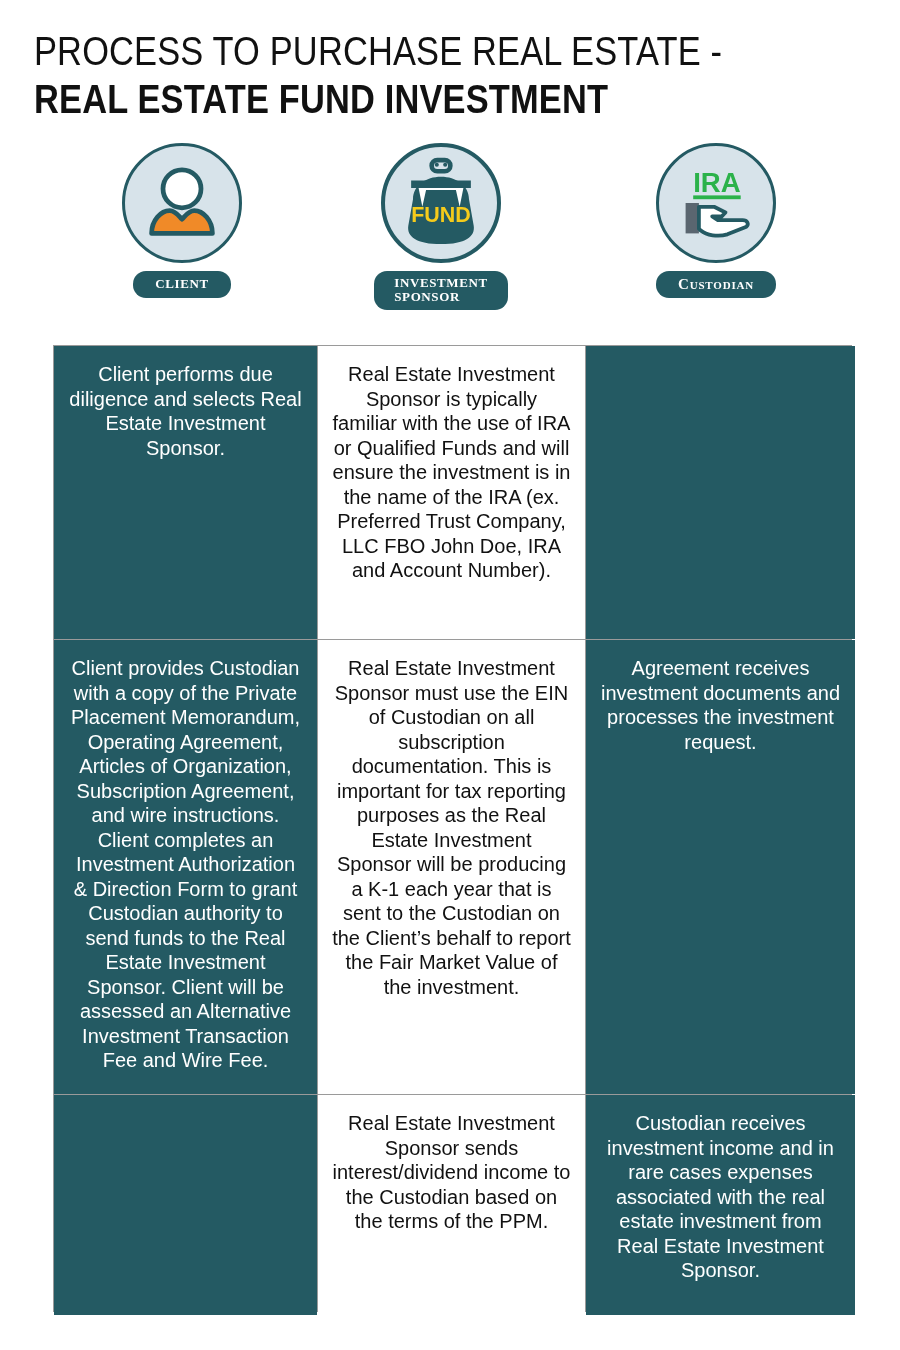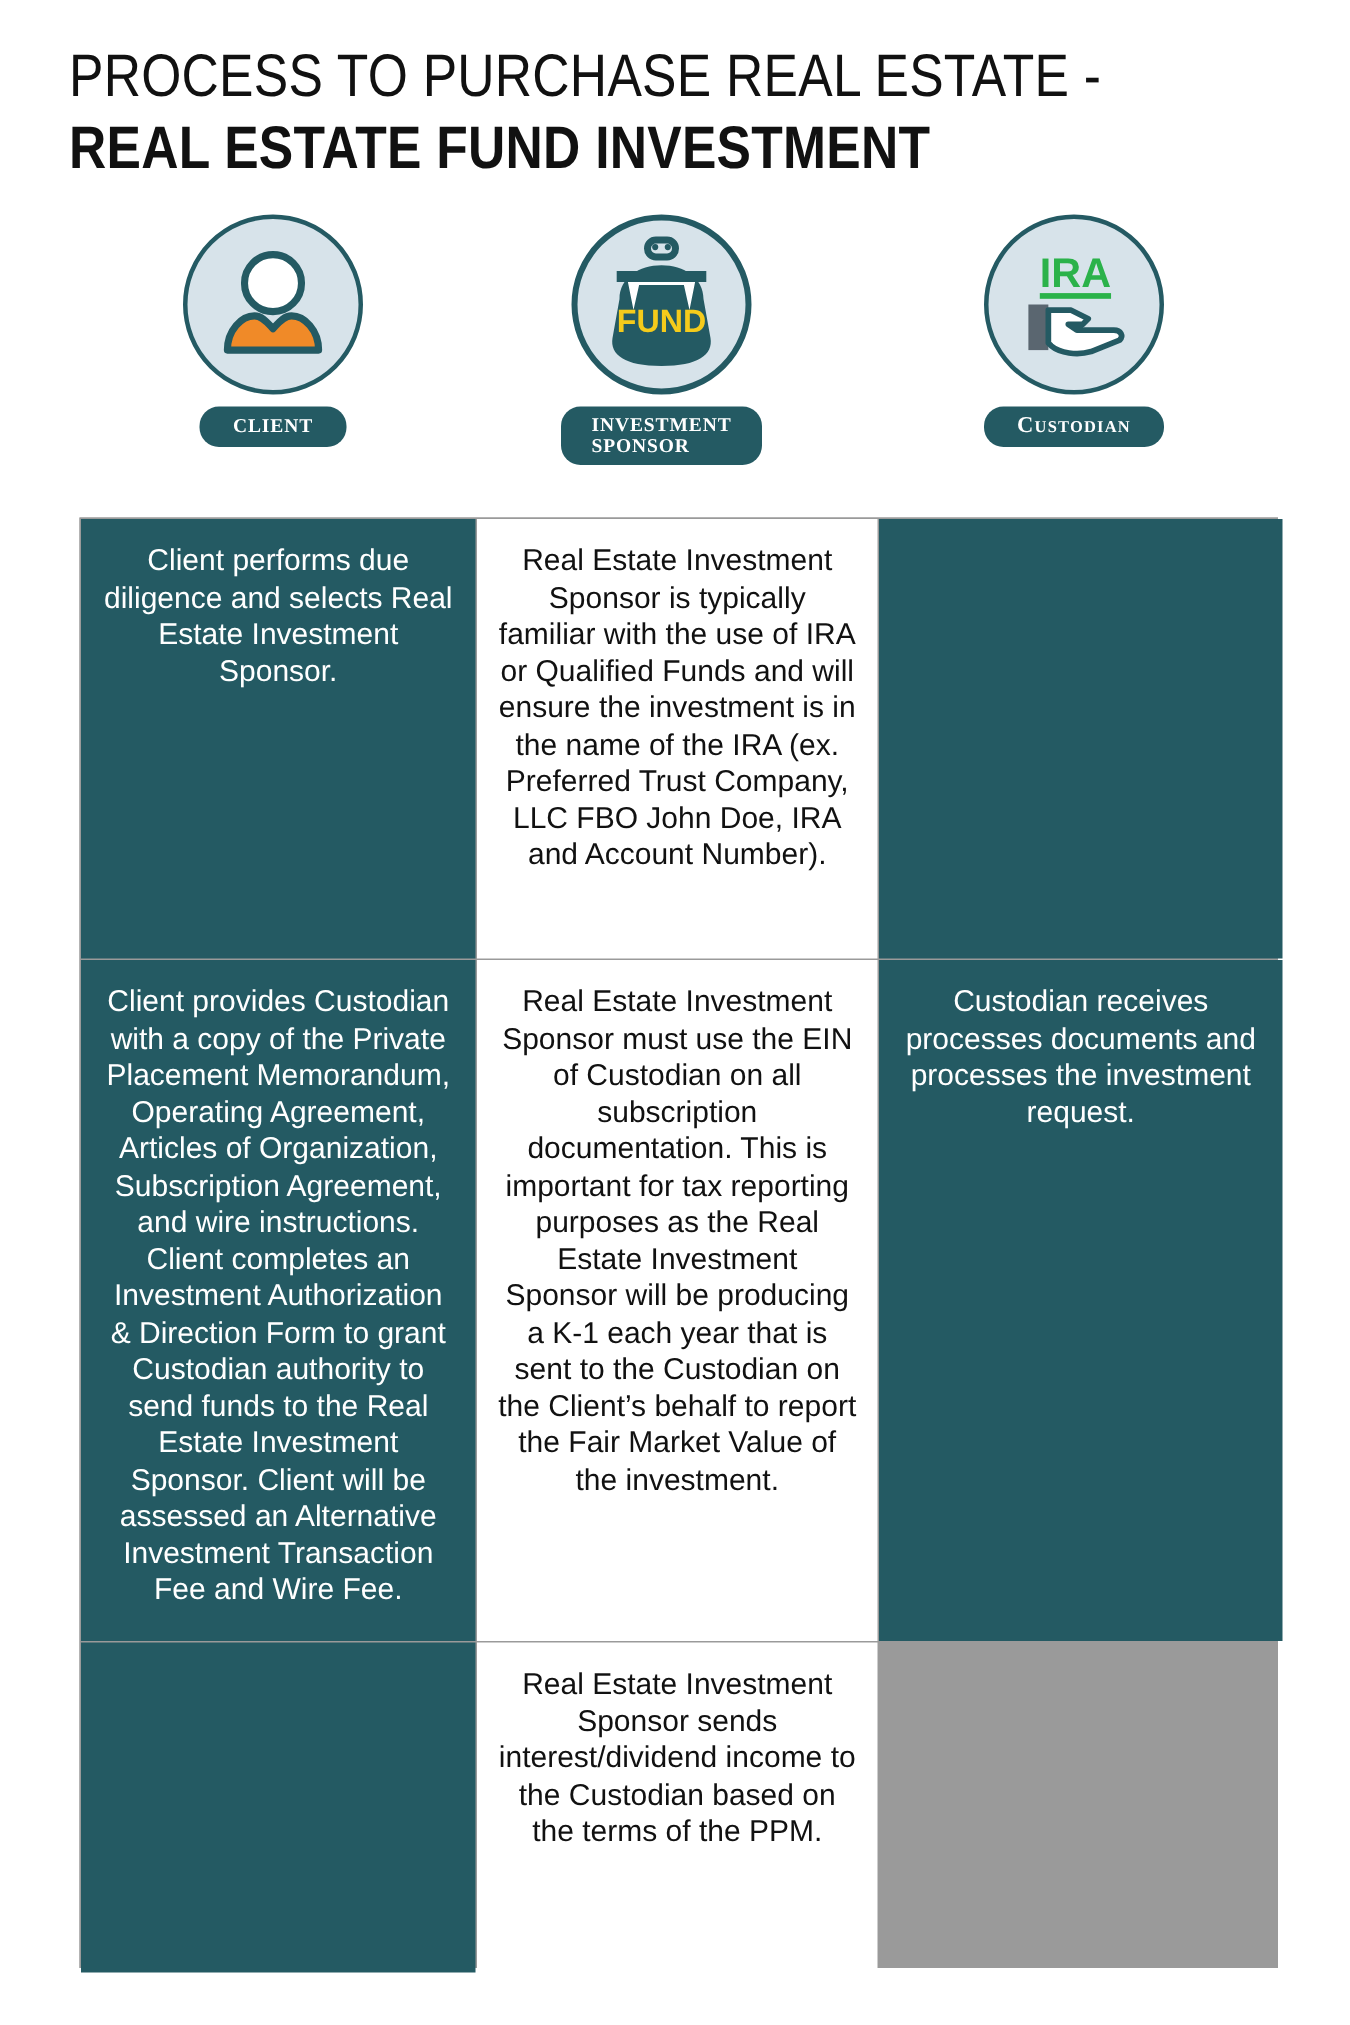--- a/index.html
+++ b/index.html
@@ -11,21 +11,21 @@
     width: 900px;
     height: 1350px;
     font-family: "Liberation Sans", sans-serif;
     overflow: hidden;
     position: relative;
   }
 
   
   .title-block {
     position: absolute;
-    left: 46px;
+    left: 34px;
     top: 28px;
     width: 820px;
   }
   .title-line1 {
     font-family: "Liberation Sans", sans-serif;
     font-size: 40px;
     line-height: 46px;
     font-weight: 400;
     letter-spacing: 0.2px;
     color: #111111;
@@ -187,18 +187,19 @@
 </div>
 
 <div class="grid">
 
   <div class="cell dark">Client performs due diligence and selects Real Estate Investment Sponsor.</div>
   <div class="cell light">Real Estate Investment Sponsor is typically familiar with the use of IRA or Qualified Funds and will ensure the investment is in the name of the IRA (ex. Preferred Trust Company, LLC FBO John Doe, IRA and Account Number).</div>
   <div class="cell dark empty"></div>
 
   <div class="cell dark">Client provides Custodian with a copy of the Private Placement Memorandum, Operating Agreement, Articles of Organization, Subscription Agreement, and wire instructions. Client completes an Investment Authorization &amp; Direction Form to grant Custodian authority to send funds to the Real Estate Investment Sponsor. Client will be assessed an Alternative Investment Transaction Fee and Wire Fee.</div>
   <div class="cell light">Real Estate Investment Sponsor must use the EIN of Custodian on all subscription documentation. This is important for tax reporting purposes as the Real Estate Investment Sponsor will be producing a K-1 each year that is sent to the Custodian on the Client’s behalf to report the Fair Market Value of the investment.</div>
-  <div class="cell dark">Custodian receives processes documents and processes the investment request.</div>
+  <div class="cell dark">Agreement receives investment documents and processes the investment request.</div>
 
   <div class="cell dark empty"></div>
   <div class="cell light">Real Estate Investment Sponsor sends interest/dividend income to the Custodian based on the terms of the PPM.</div>
+  <div class="cell dark">Custodian receives investment income and in rare cases expenses associated with the real estate investment from Real Estate Investment Sponsor.</div>
 
 </div>
 
 </body></html>

